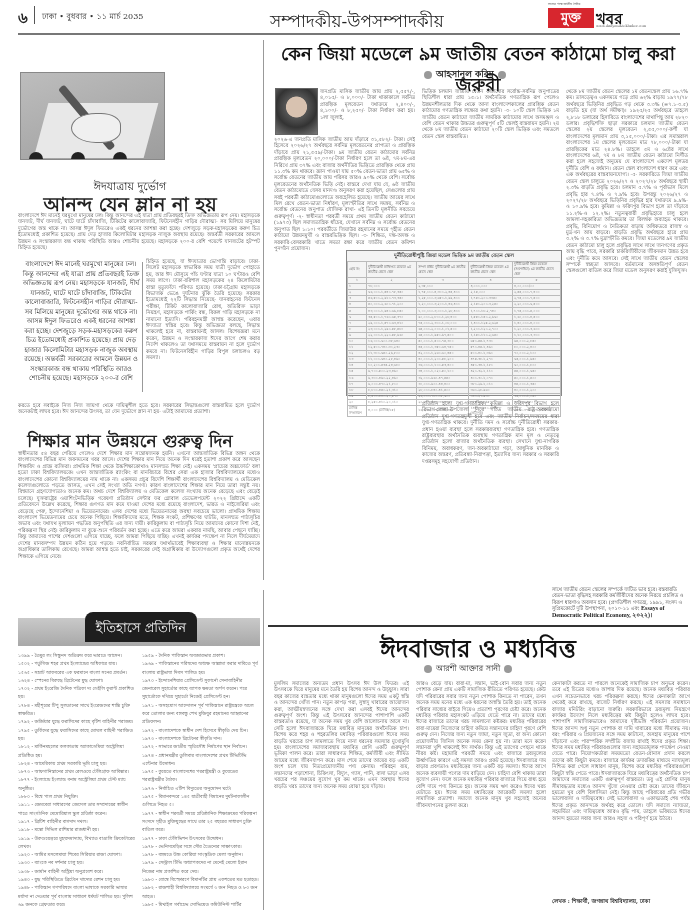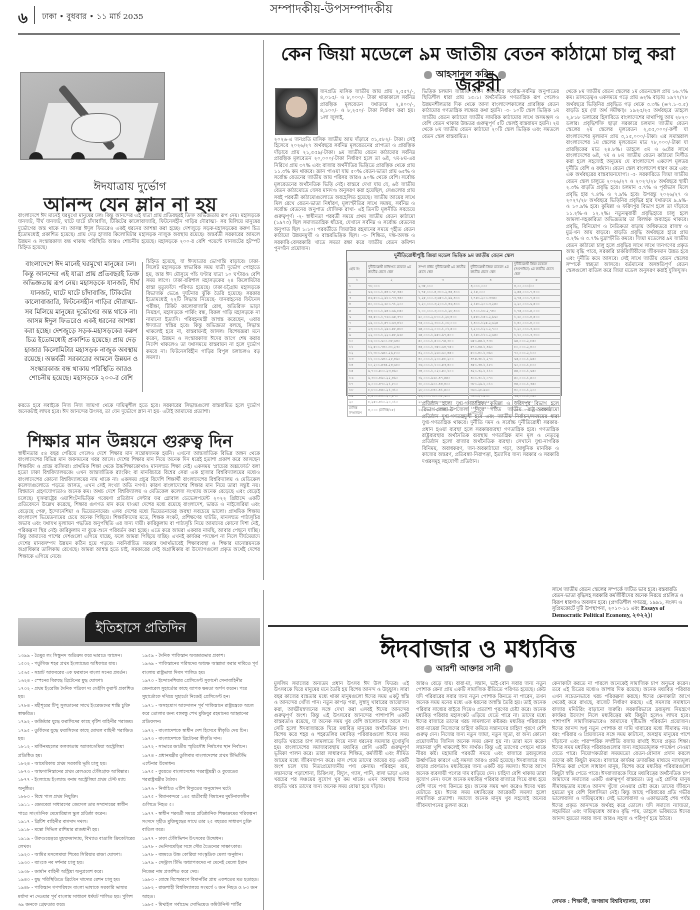--- a/index.html
+++ b/index.html
@@ -5,21 +5,21 @@
   * { box-sizing: border-box; margin: 0; padding: 0; }
   html, body { width: 700px; height: 910px; background: #fff; overflow: hidden; }
   body { font-family: "DejaVu Serif", serif; color: #222; position: relative; }
   .abs { position: absolute; }
 
   
   .mast { left: 0; top: 0; width: 700px; height: 34px; }
   .page-no { left: 18px; top: 6px; font-size: 15px; font-weight: bold; color: #222; }
   .page-sep { left: 34px; top: 6px; width: 1px; height: 18px; background: #555; }
   .dateline { left: 42px; top: 10px; font-size: 8px; color: #333; }
-  .section-title { left: 270px; top: 0; font-size: 12px; color: #222; }
+  .section-title { left: 270px; top: 8px; font-size: 17px; color: #222; }
   .logo { left: 548px; top: 5px; width: 120px; height: 24px; }
   .logo .red { position: absolute; left: 0; top: 3px; width: 46px; height: 20px; background: #d7262e; color: #fff; font-size: 13px; font-weight: bold; text-align: center; line-height: 20px; }
   .logo .black { position: absolute; left: 48px; top: 2px; font-size: 15px; font-weight: bold; color: #111; }
   .logo .tag { position: absolute; left: 0; top: -3px; font-size: 3px; color: #444; }
   .logo .url { position: absolute; left: 48px; top: 19px; font-size: 3.5px; color: #555; }
   .mast-rule { left: 18px; top: 33px; width: 662px; height: 2px; background: #777; }
   .vrule { left: 263px; top: 40px; width: 1px; height: 540px; background: #999; }
   .vrule2 { left: 263px; top: 590px; width: 1px; height: 320px; background: #999; }
 
   .img-box { left: 20px; top: 72px; width: 145px; height: 88px; background: linear-gradient(160deg, #bdbdbd, #9d9d9d); border: 1px solid #888; overflow: hidden; }
@@ -61,37 +61,43 @@
   .a2b { left: 422px; top: 400px; width: 137px; height: 178px; }
 
   .table-box { left: 346px; top: 250px; width: 216px; height: 146px; border: 1px solid #888; background: #f4f4f4; }
   .table-title { font-size: 5px; text-align: center; padding: 1px; color: #333; font-weight: bold; }
   table.scale { width: 100%; border-collapse: collapse; font-size: 3.3px; color: #666; }
   table.scale th, table.scale td { border: 1px solid #bbb; padding: 0 1px; height: 6.1px; text-align: left; }
   table.scale th { font-weight: normal; color: #444; height: 10px; }
 
   .sec-rule { left: 268px; top: 625px; width: 420px; height: 2px; background: #333; }
   .hl3 { left: 268px; top: 630px; width: 420px; text-align: center; font-size: 24px; font-weight: bold; color: #111; }
-  .byline2 { left: 420px; top: 662px; font-size: 8px; font-weight: bold; color: #222; }
+  .byline2 { left: 420px; top: 662px; font-size: 8px; font-weight: normal; color: #222; }
   .b-col { font-size: 5px; line-height: 6.4px; color: #555; text-align: justify; }
   .b1 { left: 274px; top: 680px; width: 135px; height: 228px; }
   .b2 { left: 416px; top: 680px; width: 130px; height: 228px; }
   .b3 { left: 552px; top: 680px; width: 138px; height: 222px; }
   .signoff { left: 552px; top: 898px; font-size: 5.5px; font-weight: bold; color: #222; }
   .ref { left: 552px; top: 600px; width: 138px; font-size: 5px; line-height: 6.4px; color: #444; }
   .ref b { font-family: "Liberation Serif", serif; font-size: 6px; color: #222; }
 </style>
 </head>
 <body>
 
 <div class="abs mast">
   <div class="abs page-no">৬</div>
   <div class="abs page-sep"></div>
   <div class="abs dateline">ঢাকা • বুধবার • ১১ মার্চ 2035</div>
   <div class="abs section-title">সম্পাদকীয়-উপসম্পাদকীয়</div>
+  <div class="abs logo">
+    <span class="tag">সত্যের পক্ষে জাতীয় দৈনিক</span>
+    <span class="red">মুক্ত</span>
+    <span class="black">খবর</span>
+    <span class="url">www.dailymuktokhabor.com</span>
+  </div>
   <div class="abs mast-rule"></div>
 </div>
 
 <div class="abs img-box">
   <div class="paper"></div>
   <div class="pen"></div>
   <div class="hand"></div>
   <div class="dots"><span></span><span></span><span></span></div>
 </div>
 

